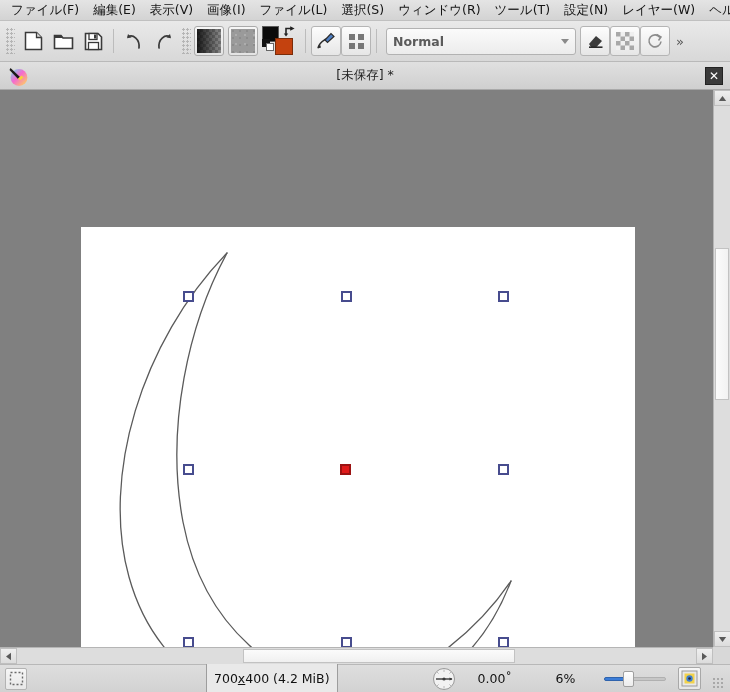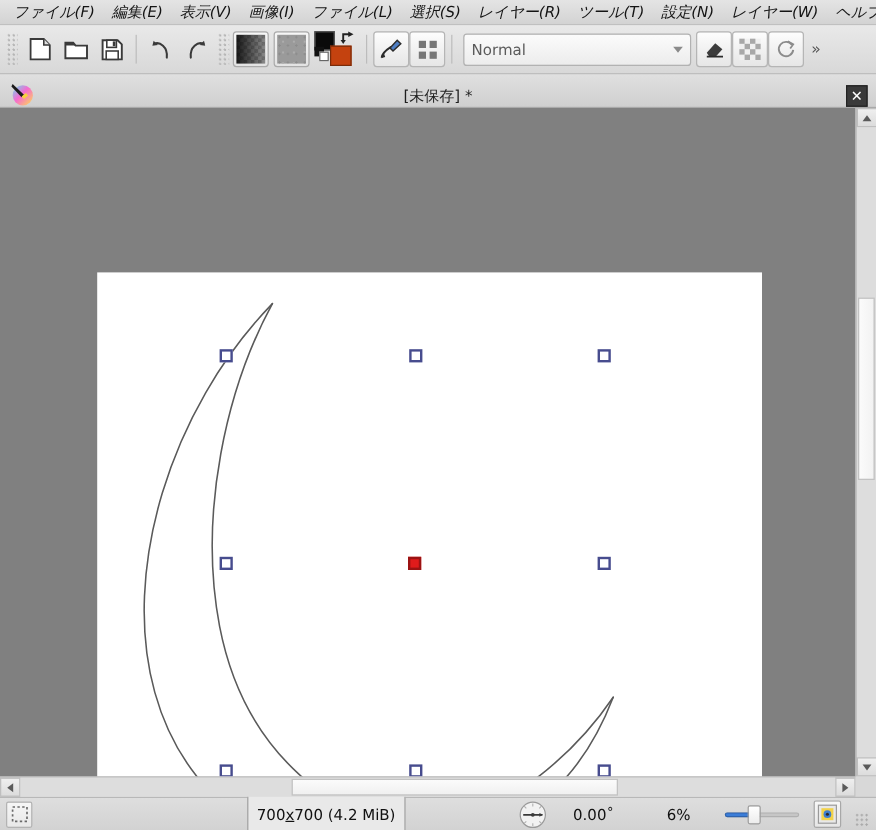--- a/index.html
+++ b/index.html
@@ -16,21 +16,21 @@
 
   
   .menubar {
     height:21px; display:flex; align-items:center;
     background: linear-gradient(#e4e4e4, #d3d3d3);
     border-bottom:1px solid #c0c0c0;
     padding-left:4px; flex:0 0 21px;
   }
   .menu-item {
     padding:2px 7px 3px 7px; font-size:12.5px; color:#141414;
-    white-space:nowrap; cursor:default; line-height:15px;font-style:italic;
+    white-space:nowrap; cursor:default; line-height:15px;
   }
 
   
   .toolbar {
     height:41px; flex:0 0 41px; display:flex; align-items:center;
     background: linear-gradient(#e9e9e9, #d8d8d8);
     border-bottom:1px solid #b9b9b9;
     padding:0 3px; gap:0px;
   }
   .grip {
@@ -84,32 +84,33 @@
                  border:1px solid #666; }
   .cw-swap { position:absolute; right:0; top:0; width:13px; height:13px; }
 
   .blend-select {
     flex:0 1 190px; height:27px; margin:0 4px;
     border:1px solid #b2b2b2; border-radius:3px;
     background:linear-gradient(#fbfbfb,#ececec);
     display:flex; align-items:center; padding:0 6px;
     font-size:12.5px; color:#5b5b5b; position:relative;
     min-width:120px;
+    font-weight:bold;
   }
   .blend-select .caret {
     margin-left:auto; width:0;height:0;
     border-left:4.5px solid transparent; border-right:4.5px solid transparent;
     border-top:5px solid #8a8a8a;
   }
   .overflow-btn { width:20px; height:30px; display:flex; align-items:center;
     justify-content:center; font-size:13px; color:#555; cursor:default; }
 
   
   .titlebar {
-    height:28px; flex:0 0 28px; display:flex; align-items:flex-end;
+    height:28px; flex:0 0 28px; display:flex; align-items:center;
     background:linear-gradient(#e0e0e0,#cfcfcf);
     border-bottom:1px solid #a9a9a9; padding:0 3px; position:relative;
   }
   .title-icon { width:22px;height:22px; margin-left:4px; }
   .title-text {
     position:absolute; left:0; right:0; text-align:center;
     font-size:12.5px; color:#1f1f1f; pointer-events:none;
   }
   .title-close {
     margin-left:auto; width:18px;height:18px; margin-right:4px;
@@ -193,21 +194,21 @@
 
 <div class="app">
 
   <div class="menubar">
     <div class="menu-item">ファイル(F)</div>
     <div class="menu-item">編集(E)</div>
     <div class="menu-item">表示(V)</div>
     <div class="menu-item">画像(I)</div>
     <div class="menu-item">ファイル(L)</div>
     <div class="menu-item">選択(S)</div>
-    <div class="menu-item">レイヤー(R)</div>
+    <div class="menu-item">ウィンドウ(R)</div>
     <div class="menu-item">ツール(T)</div>
     <div class="menu-item">設定(N)</div>
     <div class="menu-item">レイヤー(W)</div>
     <div class="menu-item">ヘルプ(H)</div>
   </div>
 
   <div class="toolbar">
 
     <div class="grip"></div>
 
@@ -422,21 +423,21 @@
 
     <div class="sb-icon-btn">
       <svg width="15" height="15" viewBox="0 0 15 15">
         <rect x="1.5" y="1.5" width="12" height="12" fill="none" stroke="#6a6a6a" stroke-width="1.4" stroke-dasharray="2 2"></rect>
       </svg>
     </div>
 
     <div class="size-field">
       <span>700 </span>
         <u>x</u>
-        <span> 700 (4.2 MiB)</span>
+        <span> 400 (4.2 MiB)</span>
     </div>
 
     <svg class="dial" viewBox="0 0 24 24">
       <circle cx="12" cy="12" r="10.5" fill="#f2f2f2" stroke="#9a9a9a" stroke-width="1"></circle>
       <g stroke="#b0b0b0" stroke-width="0.9">
         <line x1="12" y1="2.5" x2="12" y2="5"></line>
         <line x1="12" y1="19" x2="12" y2="21.5"></line>
         <line x1="4.8" y1="4.8" x2="6.6" y2="6.6"></line>
         <line x1="17.4" y1="17.4" x2="19.2" y2="19.2"></line>
         <line x1="4.8" y1="19.2" x2="6.6" y2="17.4"></line>

